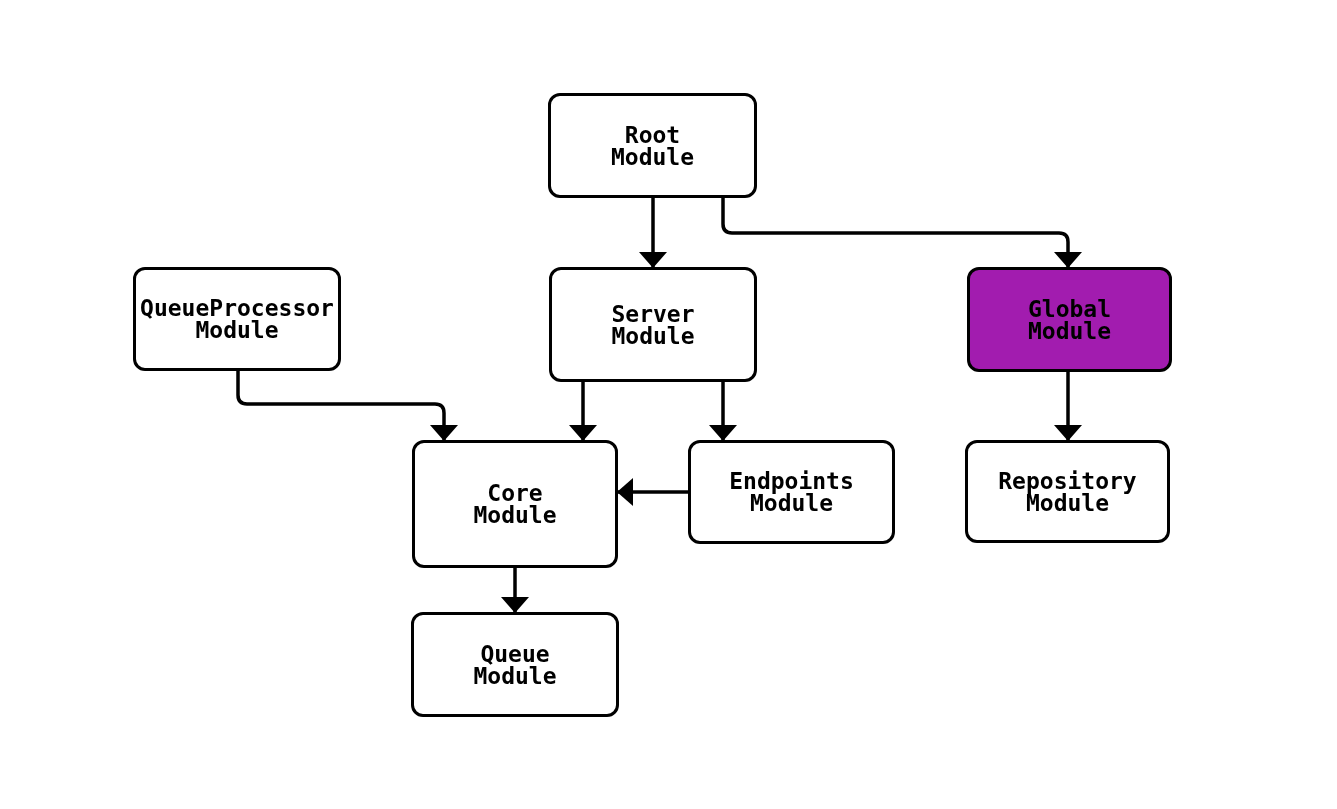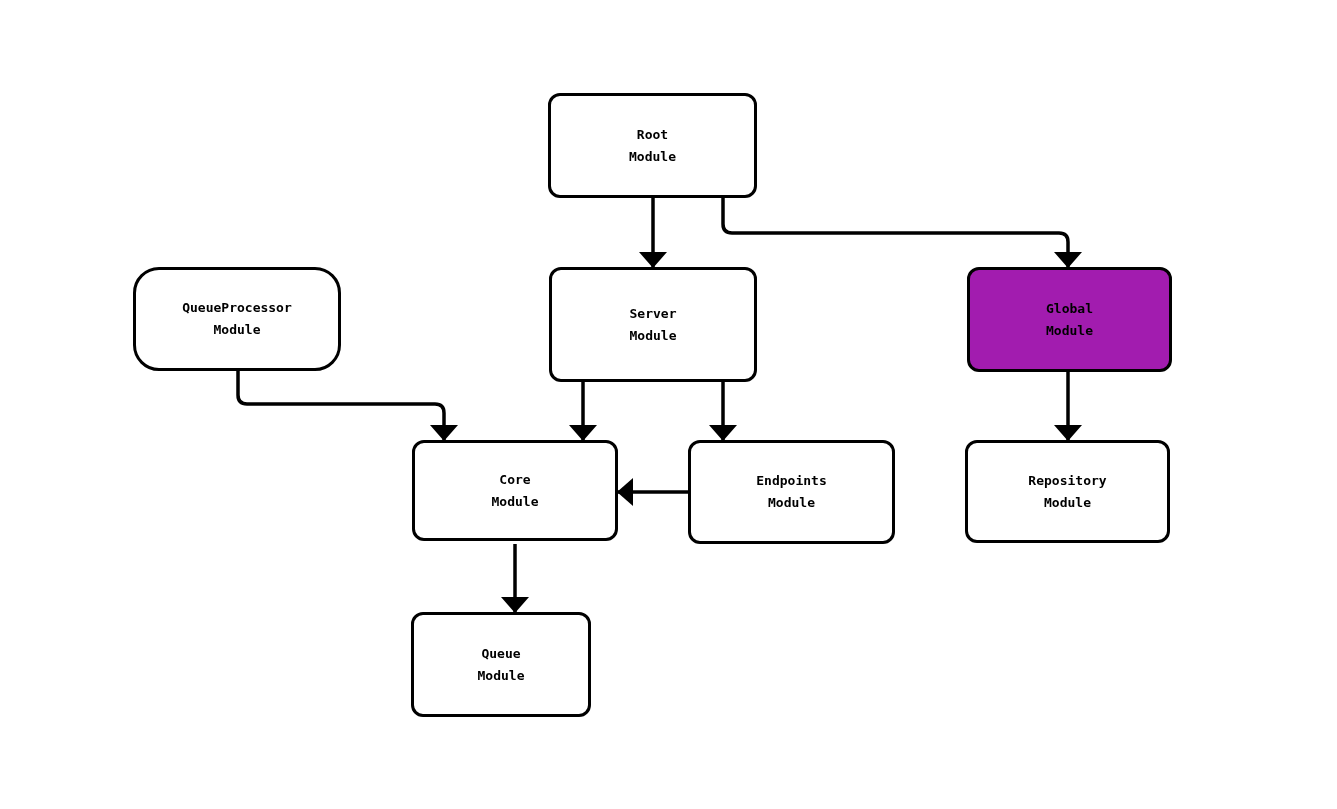--- a/index.html
+++ b/index.html
@@ -34,21 +34,21 @@
     border: 3px solid #000000;
     border-radius: 12px;
     background: #ffffff;
     display: flex;
     flex-direction: column;
     align-items: center;
     justify-content: center;
     text-align: center;
     font-family: "DejaVu Sans Mono", "Liberation Mono", monospace;
     font-weight: bold;
-    font-size: 13px;
+    font-size: 23px;
     line-height: 22px;
     color: #000000;
   }
   .edge-path {
     fill: none;
     stroke: #000000;
     stroke-width: 3.5px;
     stroke-linejoin: round;
   }
 </style>
@@ -71,42 +71,42 @@
         <path class="edge-path" d="M688,492 L618,492" stroke="#000000" marker-end="url(#arrowhead)"></path>
         <path class="edge-path" d="M1068,372 L1068,440" stroke="#000000" marker-end="url(#arrowhead)"></path>
         <path class="edge-path" d="M515,544 L515,612" stroke="#000000" marker-end="url(#arrowhead)"></path>
       </g>
   </svg>
   <div id="node-layer">
       <div class="node" style="left: 548px; top: 93px; width: 209px; height: 105px; border-color: rgb(0, 0, 0); background: rgb(255, 255, 255); color: rgb(0, 0, 0);">
         <span>Root</span>
         <span>Module</span>
       </div>
-      <div class="node" style="left: 133px; top: 267px; width: 208px; height: 104px; border-color: rgb(0, 0, 0); background: rgb(255, 255, 255); color: rgb(0, 0, 0); border-radius: 26px;">
+      <div class="node" style="left: 133px; top: 267px; width: 208px; height: 104px; border-color: rgb(0, 0, 0); background: rgb(255, 255, 255); color: rgb(0, 0, 0);">
         <span>QueueProcessor</span>
         <span>Module</span>
       </div>
       <div class="node" style="left: 549px; top: 267px; width: 208px; height: 115px; border-color: rgb(0, 0, 0); background: rgb(255, 255, 255); color: rgb(0, 0, 0);">
         <span>Server</span>
         <span>Module</span>
       </div>
       <div class="node" style="left: 967px; top: 267px; width: 205px; height: 105px; border-color: rgb(0, 0, 0); background: #a21caf; color: rgb(0, 0, 0);">
         <span>Global</span>
         <span>Module</span>
       </div>
-      <div class="node" style="left: 412px; top: 440px; width: 206px; height: 101px; border-color: rgb(0, 0, 0); background: rgb(255, 255, 255); color: rgb(0, 0, 0);">
+      <div class="node" style="left: 412px; top: 440px; width: 206px; height: 128px; border-color: rgb(0, 0, 0); background: rgb(255, 255, 255); color: rgb(0, 0, 0);">
         <span>Core</span>
         <span>Module</span>
       </div>
       <div class="node" style="left: 688px; top: 440px; width: 207px; height: 104px; border-color: rgb(0, 0, 0); background: rgb(255, 255, 255); color: rgb(0, 0, 0);">
         <span>Endpoints</span>
         <span>Module</span>
       </div>
       <div class="node" style="left: 965px; top: 440px; width: 205px; height: 103px; border-color: rgb(0, 0, 0); background: rgb(255, 255, 255); color: rgb(0, 0, 0);">
         <span>Repository</span>
         <span>Module</span>
       </div>
-      <div class="node" style="left: 411px; top: 612px; width: 180px; height: 105px; border-color: rgb(0, 0, 0); background: rgb(255, 255, 255); color: rgb(0, 0, 0);">
+      <div class="node" style="left: 411px; top: 612px; width: 208px; height: 105px; border-color: rgb(0, 0, 0); background: rgb(255, 255, 255); color: rgb(0, 0, 0);">
         <span>Queue</span>
         <span>Module</span>
       </div>
     </div>
 </div>
 
 </body></html>

